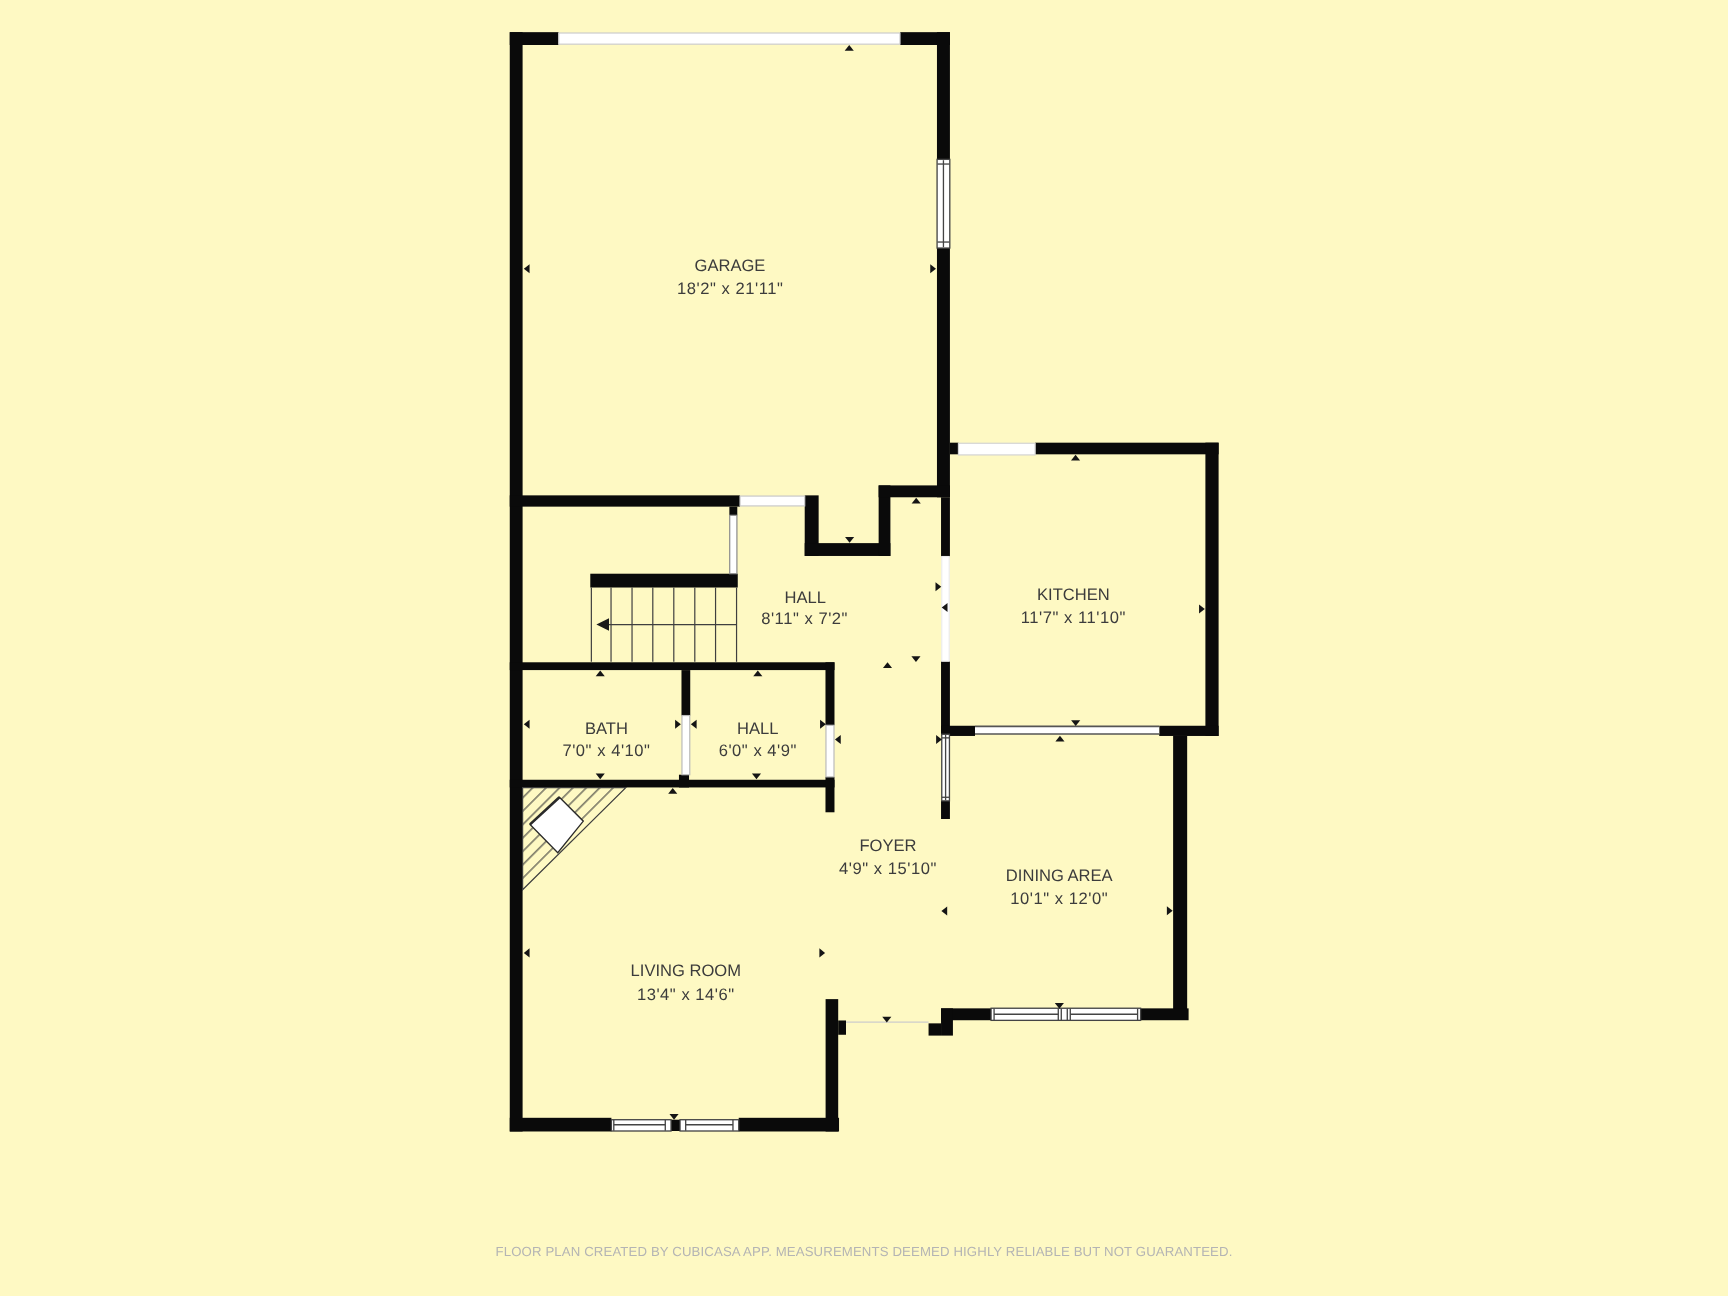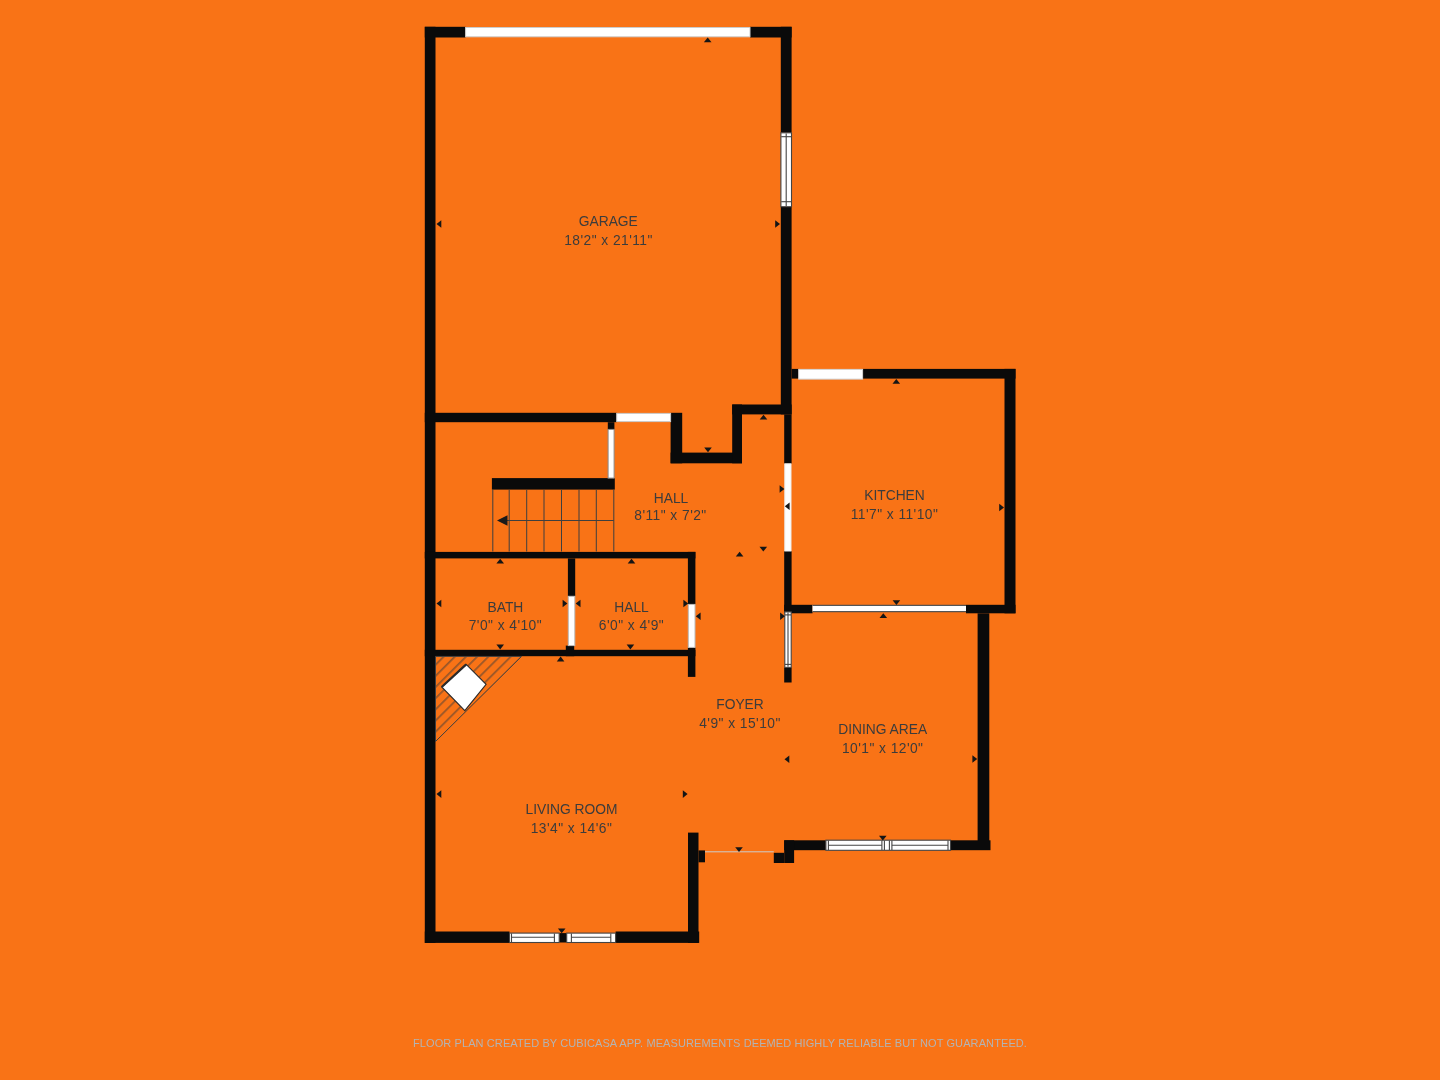--- a/index.html
+++ b/index.html
@@ -1,16 +1,16 @@
 <!DOCTYPE html>
 <html><head>
 <meta charset="utf-8">
 <style>
   html,body{margin:0;padding:0;background:#ffffff;}
-  .page{width:1440px;height:1080px;position:relative;background:#f97316;overflow:hidden;}
+  .page{width:1440px;height:1080px;position:relative;background:#fef9c3;overflow:hidden;}
   svg{position:absolute;top:0;left:0;}
   text{font-family:"Liberation Sans",sans-serif;fill:#3c3c3c;}
   .room{font-size:13.8px;}
   .dim{font-size:13.8px;letter-spacing:0.45px;}
   .foot{font-size:11px;fill:#b4b4b4;letter-spacing:0.1px;}
 </style>
 </head>
 <body>
 <div class="page">
 <svg width="1440" height="1080" viewBox="0 0 1440 1080">

